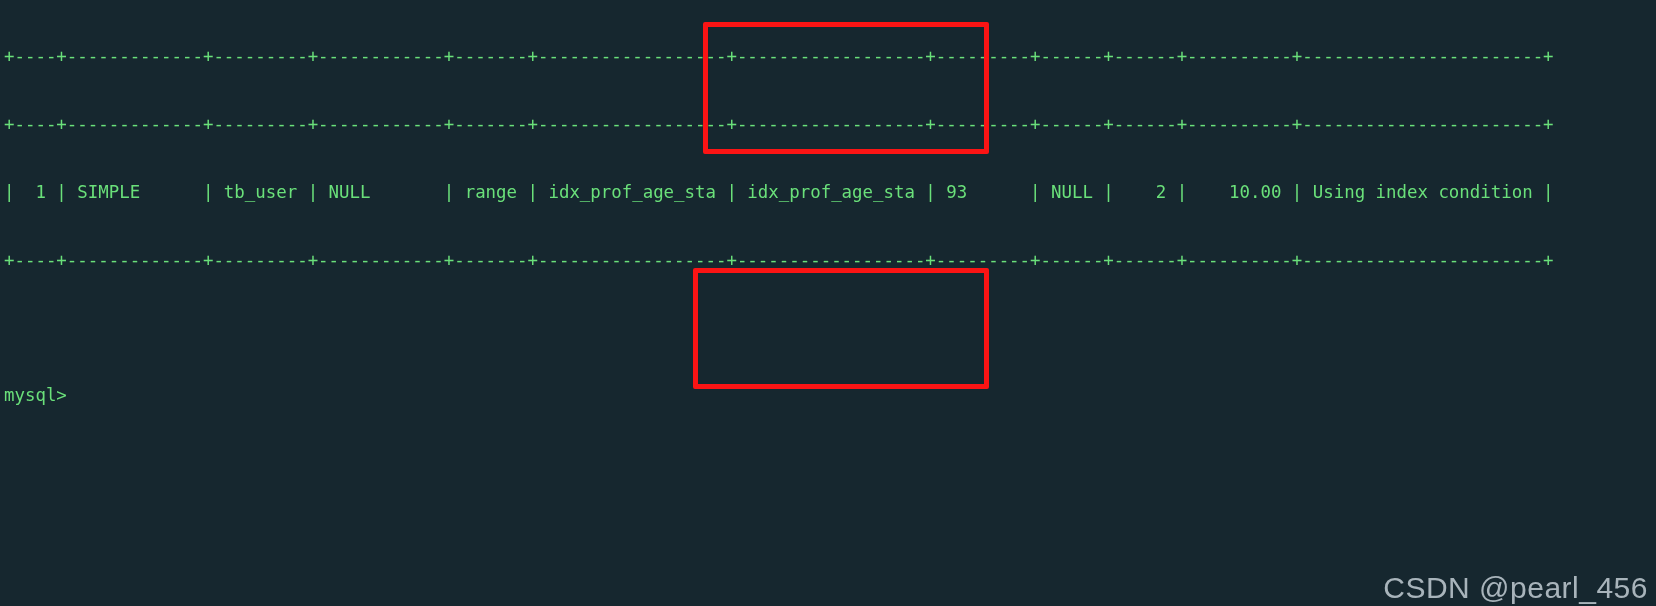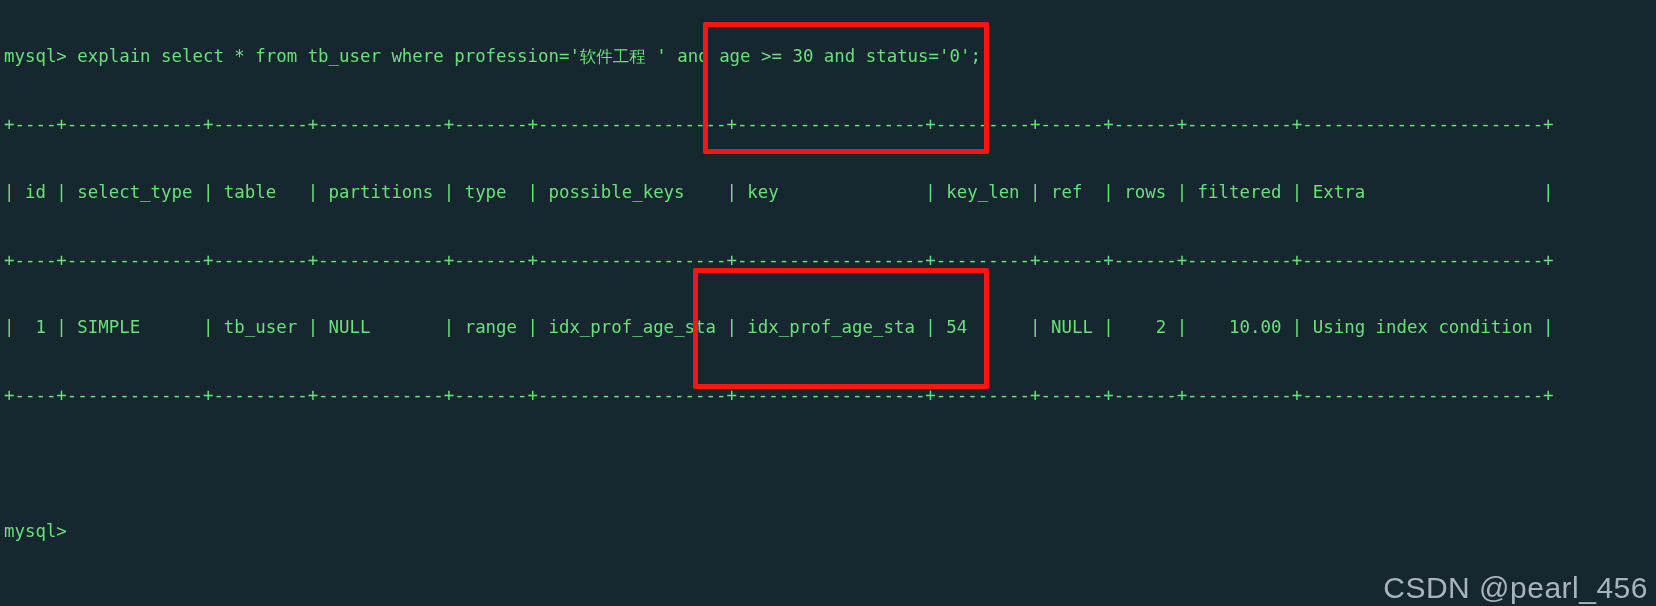--- a/index.html
+++ b/index.html
@@ -56,25 +56,23 @@
     letter-spacing: 0.5px;
     white-space: pre;
   }
 </style>
 </head>
 <body>
 
 <div id="terminal">
 
   <div id="console">
-    <div class="line">mysql&gt; explain select * from tb_user where profession='<span class="cjk">软件工程</span> ' and age &gt;= 30 and status='0';</div>
     <div class="line">+----+-------------+---------+------------+-------+------------------+------------------+---------+------+------+----------+-----------------------+</div>
-    <div class="line">| id | select_type | table   | partitions | type  | possible_keys    | key              | key_len | ref  | rows | filtered | Extra                 |</div>
     <div class="line">+----+-------------+---------+------------+-------+------------------+------------------+---------+------+------+----------+-----------------------+</div>
-    <div class="line">|  1 | SIMPLE      | tb_user | NULL       | range | idx_prof_age_sta | idx_prof_age_sta | 54      | NULL |    2 |    10.00 | Using index condition |</div>
+    <div class="line">|  1 | SIMPLE      | tb_user | NULL       | range | idx_prof_age_sta | idx_prof_age_sta | 93      | NULL |    2 |    10.00 | Using index condition |</div>
     <div class="line">+----+-------------+---------+------------+-------+------------------+------------------+---------+------+------+----------+-----------------------+</div>
     <div class="line blank"></div>
     <div class="line">mysql&gt;</div>
     
     
     
     
     
     
     

